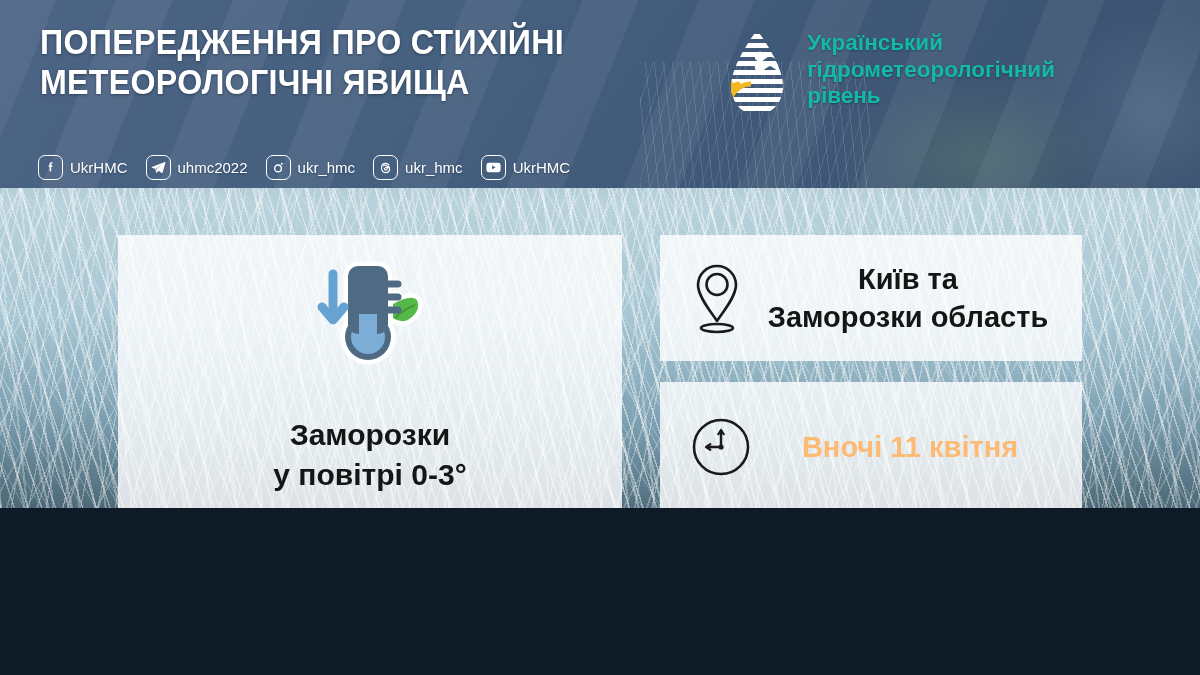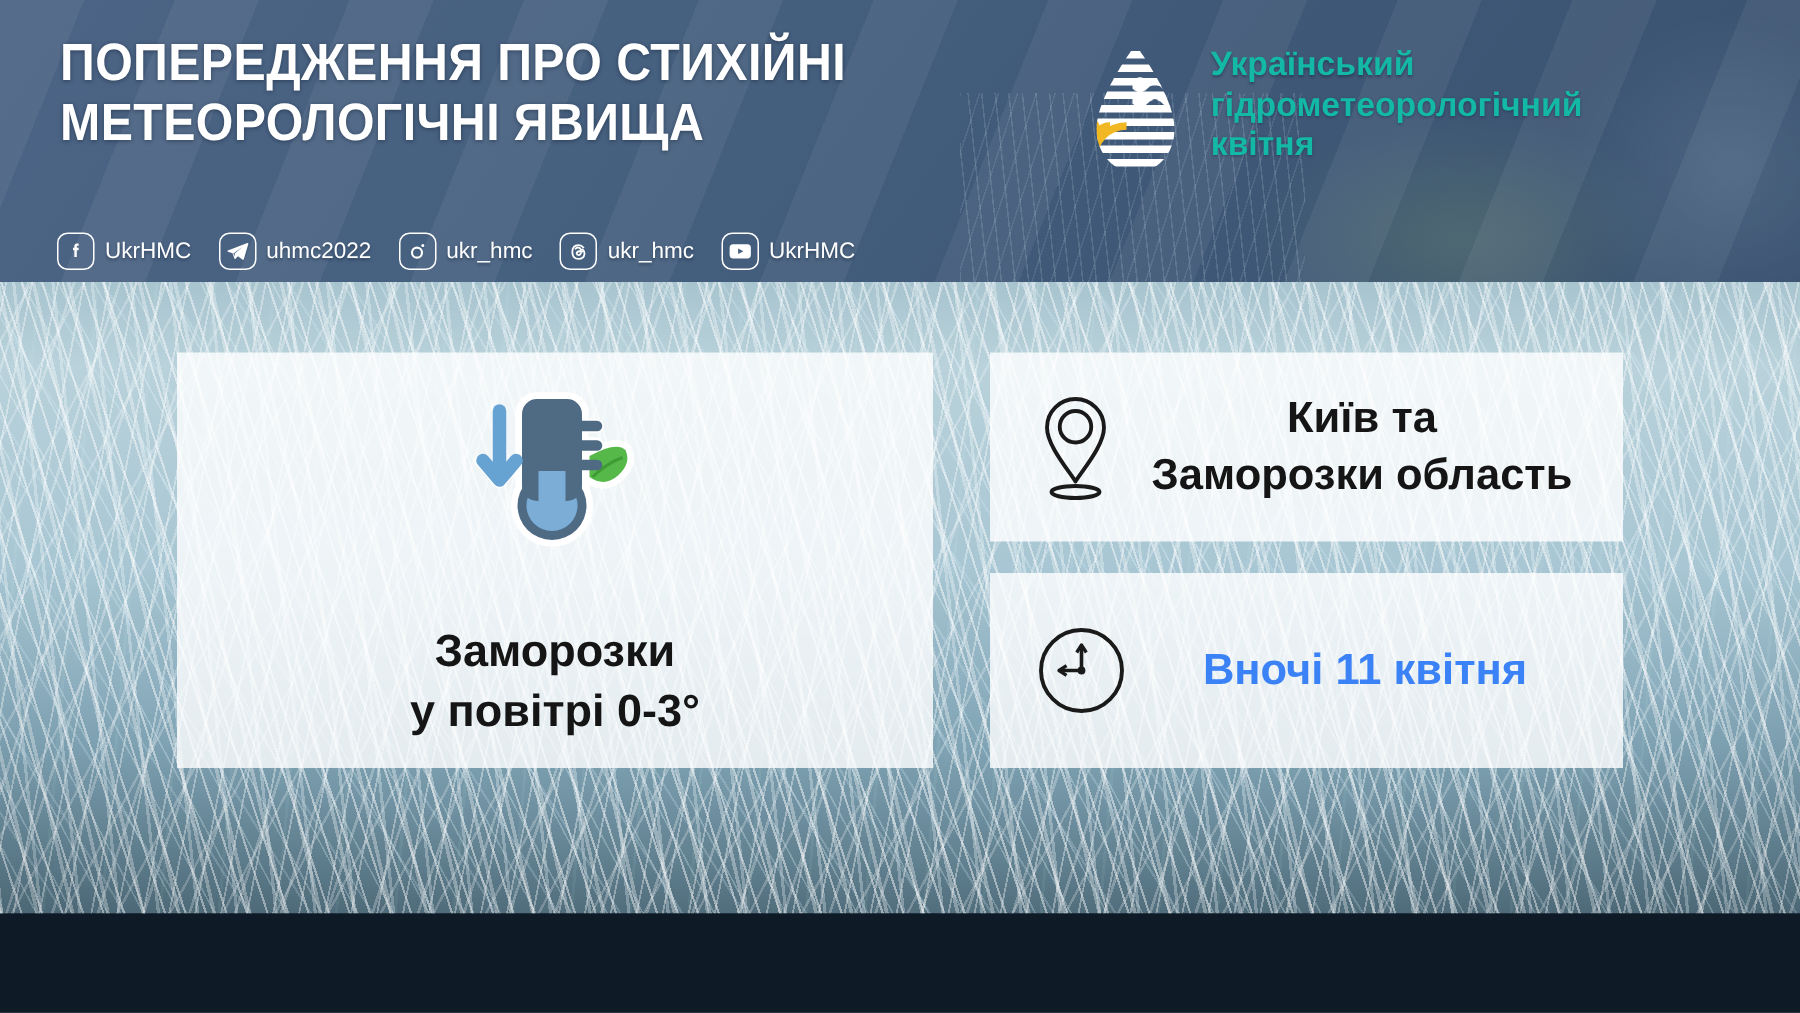--- a/index.html
+++ b/index.html
@@ -4,21 +4,21 @@
 <title>UkrHMC Weather Warning</title>
 <style>
   * { margin:0; padding:0; box-sizing:border-box; }
   html, body {
     width:1200px; height:675px;
     font-family:"Liberation Sans", sans-serif;
     overflow:hidden; background:#0e1a26;
   }
   .poster {
     position:relative;
-    width:1200px; height:609px;
+    width:1200px; height:508px;
     overflow:hidden;
   }
 
   
   .photo {
     position:absolute; inset:0;
     background:
       
       linear-gradient(to bottom,
         rgba(18,34,20,0.92) 0px,
@@ -174,21 +174,21 @@
     line-height:38px; padding-right:12px;
   }
 
   .card-time {
     left:660px; top:382px; width:422px; height:130px;
     display:flex; align-items:center; padding-left:30px;
   }
   .clock-icon { width:62px; height:62px; flex:none; }
   .card-time-text {
     flex:1; text-align:center;
-    color:#3b82f6; font-size:29px; font-weight:bold;
+    color:#fdba74; font-size:29px; font-weight:bold;
     line-height:38px; padding-right:14px;
   }
 
   
   .bottom-banner {
     position:absolute; left:0; bottom:0; width:1200px; height:122px;
     z-index:4;
     background:linear-gradient(to bottom, rgba(40,57,79,0.95) 0%, rgba(36,52,73,0.96) 55%, rgba(31,46,66,0.97) 100%);
     display:flex; align-items:center; justify-content:center;
     overflow:hidden;
@@ -309,21 +309,21 @@
         <g fill="none" stroke="#f2b824" stroke-width="5">
           <path d="M4 78 A22 22 0 0 1 26 56"></path>
           <path d="M4 67 A11 11 0 0 1 15 56"></path>
         </g>
         <circle cx="4" cy="56" r="4" fill="#f2b824"></circle>
       </g>
     </svg>
     <div class="logo-text">
       <div class="logo-line">Український</div>
       <div class="logo-line">гідрометеорологічний</div>
-      <div class="logo-line">квітня</div>
+      <div class="logo-line">рівень</div>
     </div>
   </div>
 
   <div class="card card-left">
     <svg class="thermo-icon" viewBox="0 0 110 120">
 
       <g stroke="#ffffff" stroke-width="9" fill="none" stroke-linejoin="round" stroke-linecap="round">
         <path d="M43 14 h20 a10 10 0 0 1 10 10 v48 a10 10 0 0 1 -10 10 h-20 a10 10 0 0 1 -10 -10 v-48 a10 10 0 0 1 10 -10 z"></path>
         <circle cx="53" cy="85" r="23"></circle>
         <path d="M18 22 v46"></path>

